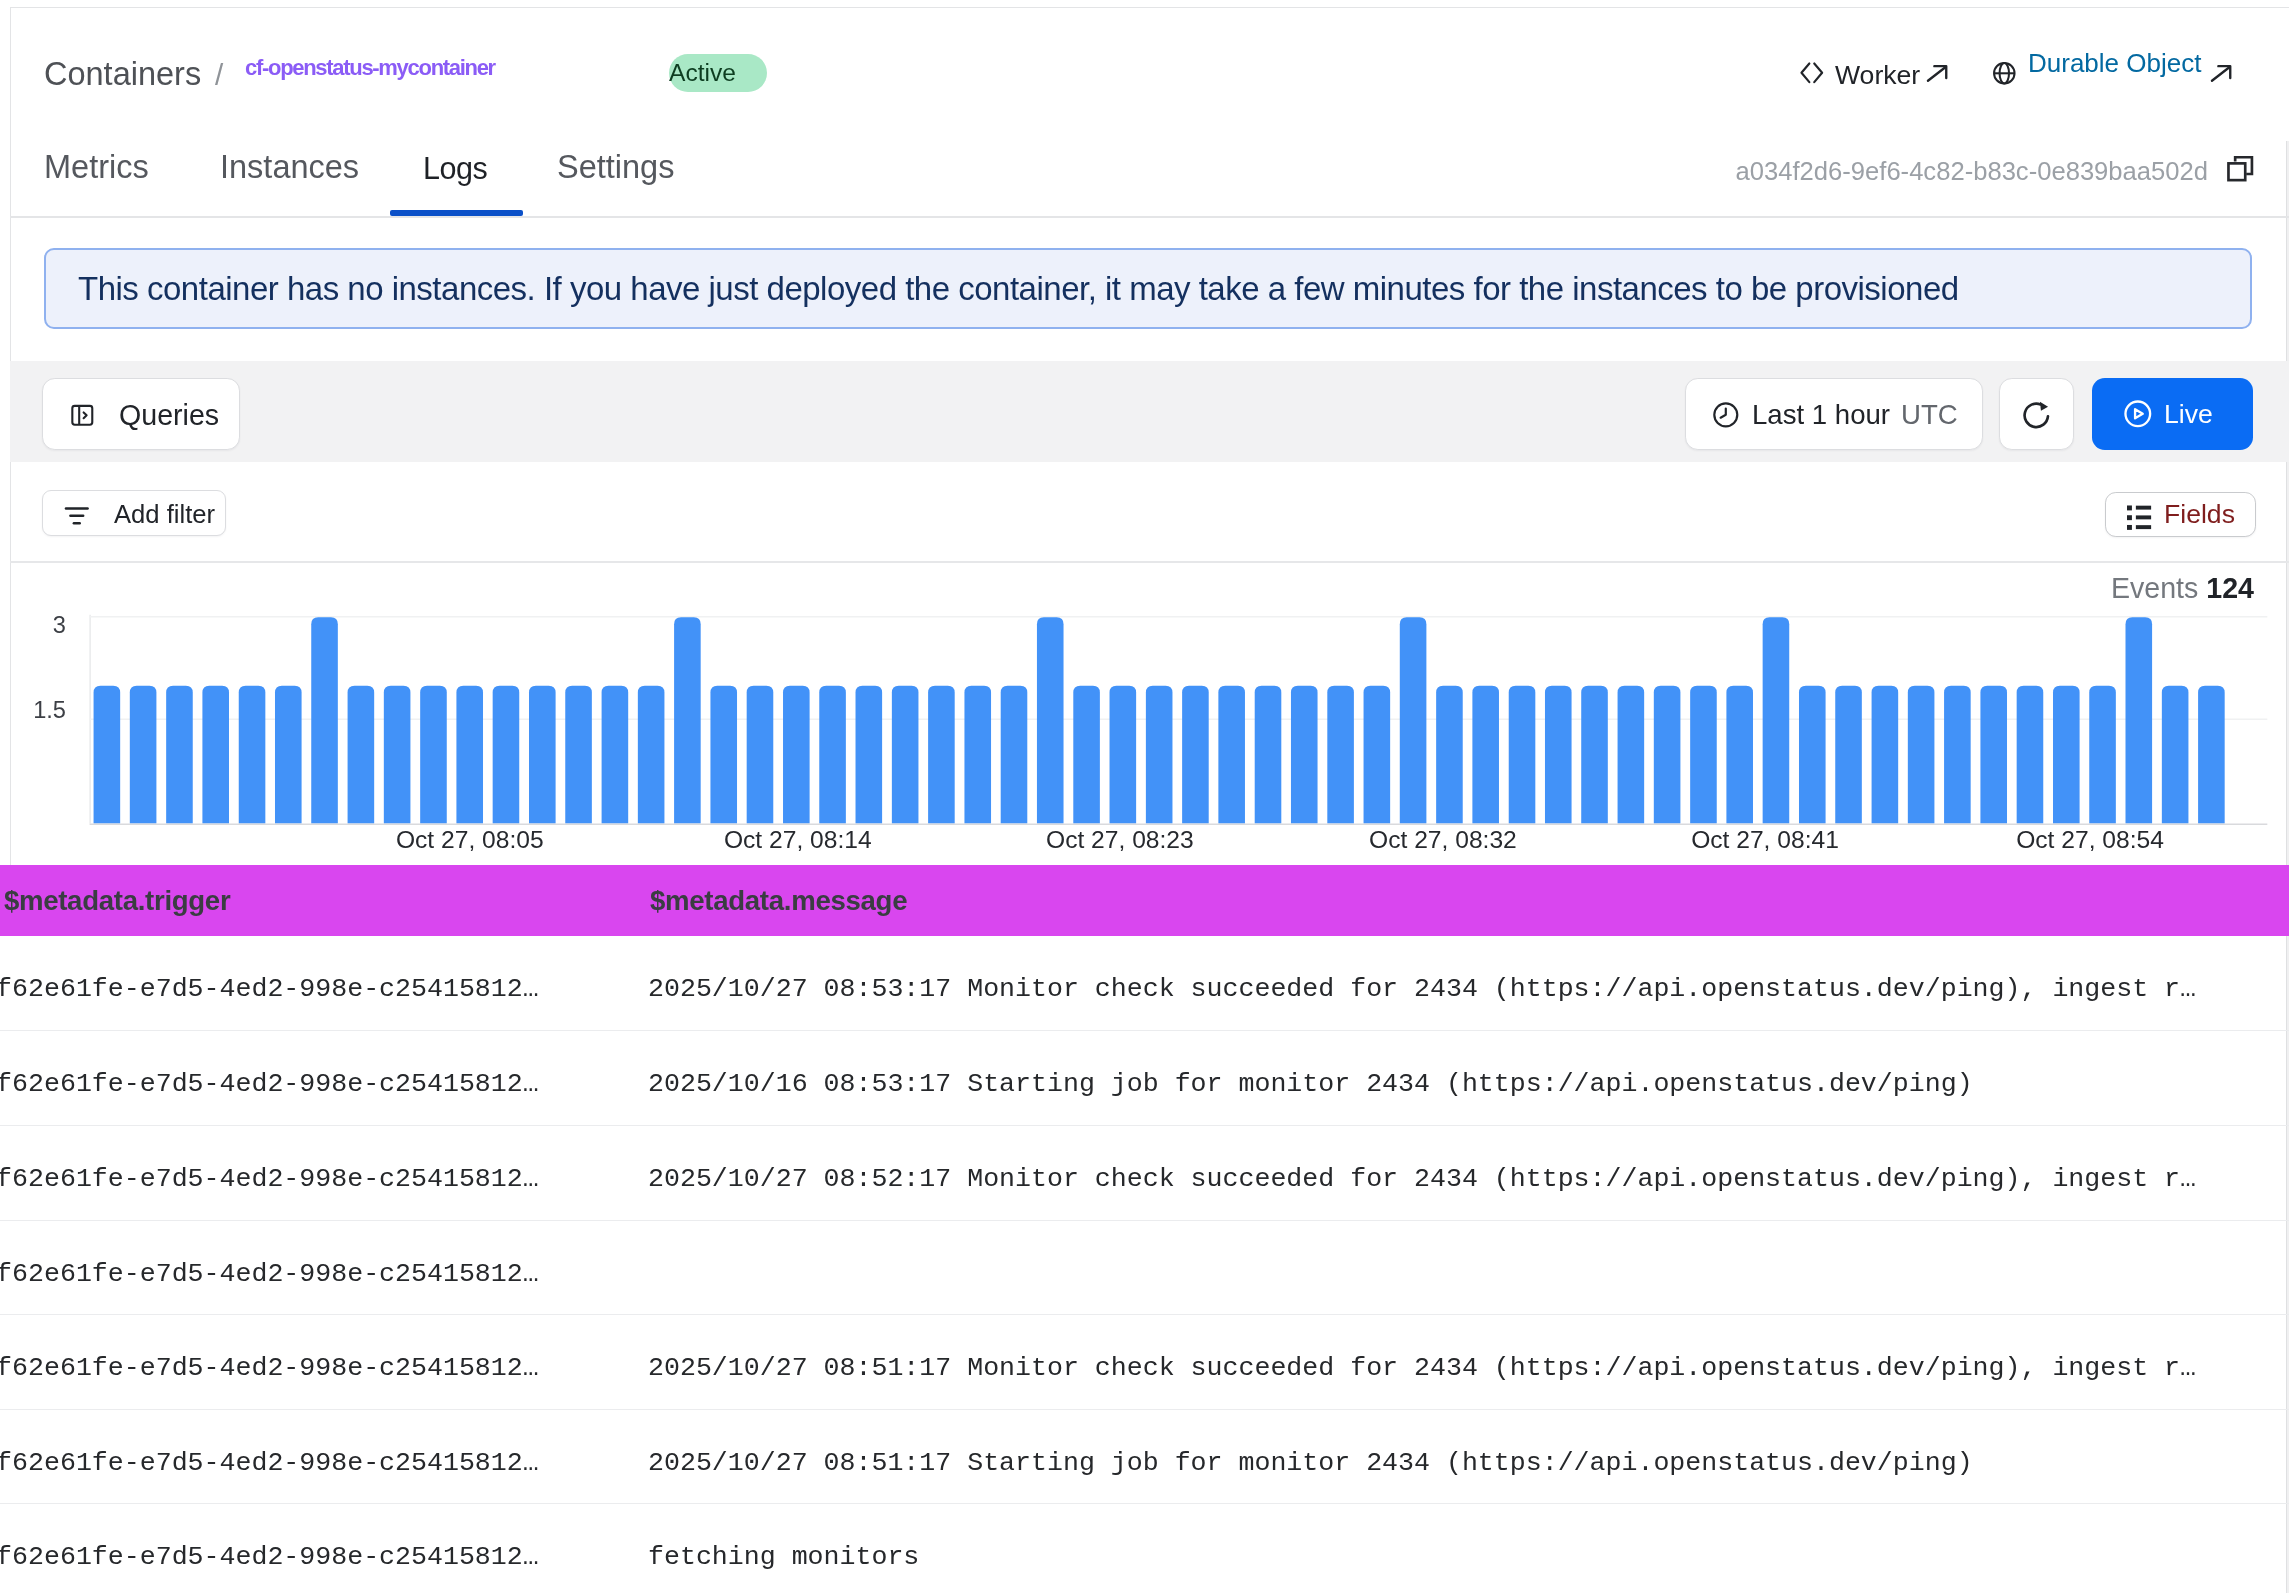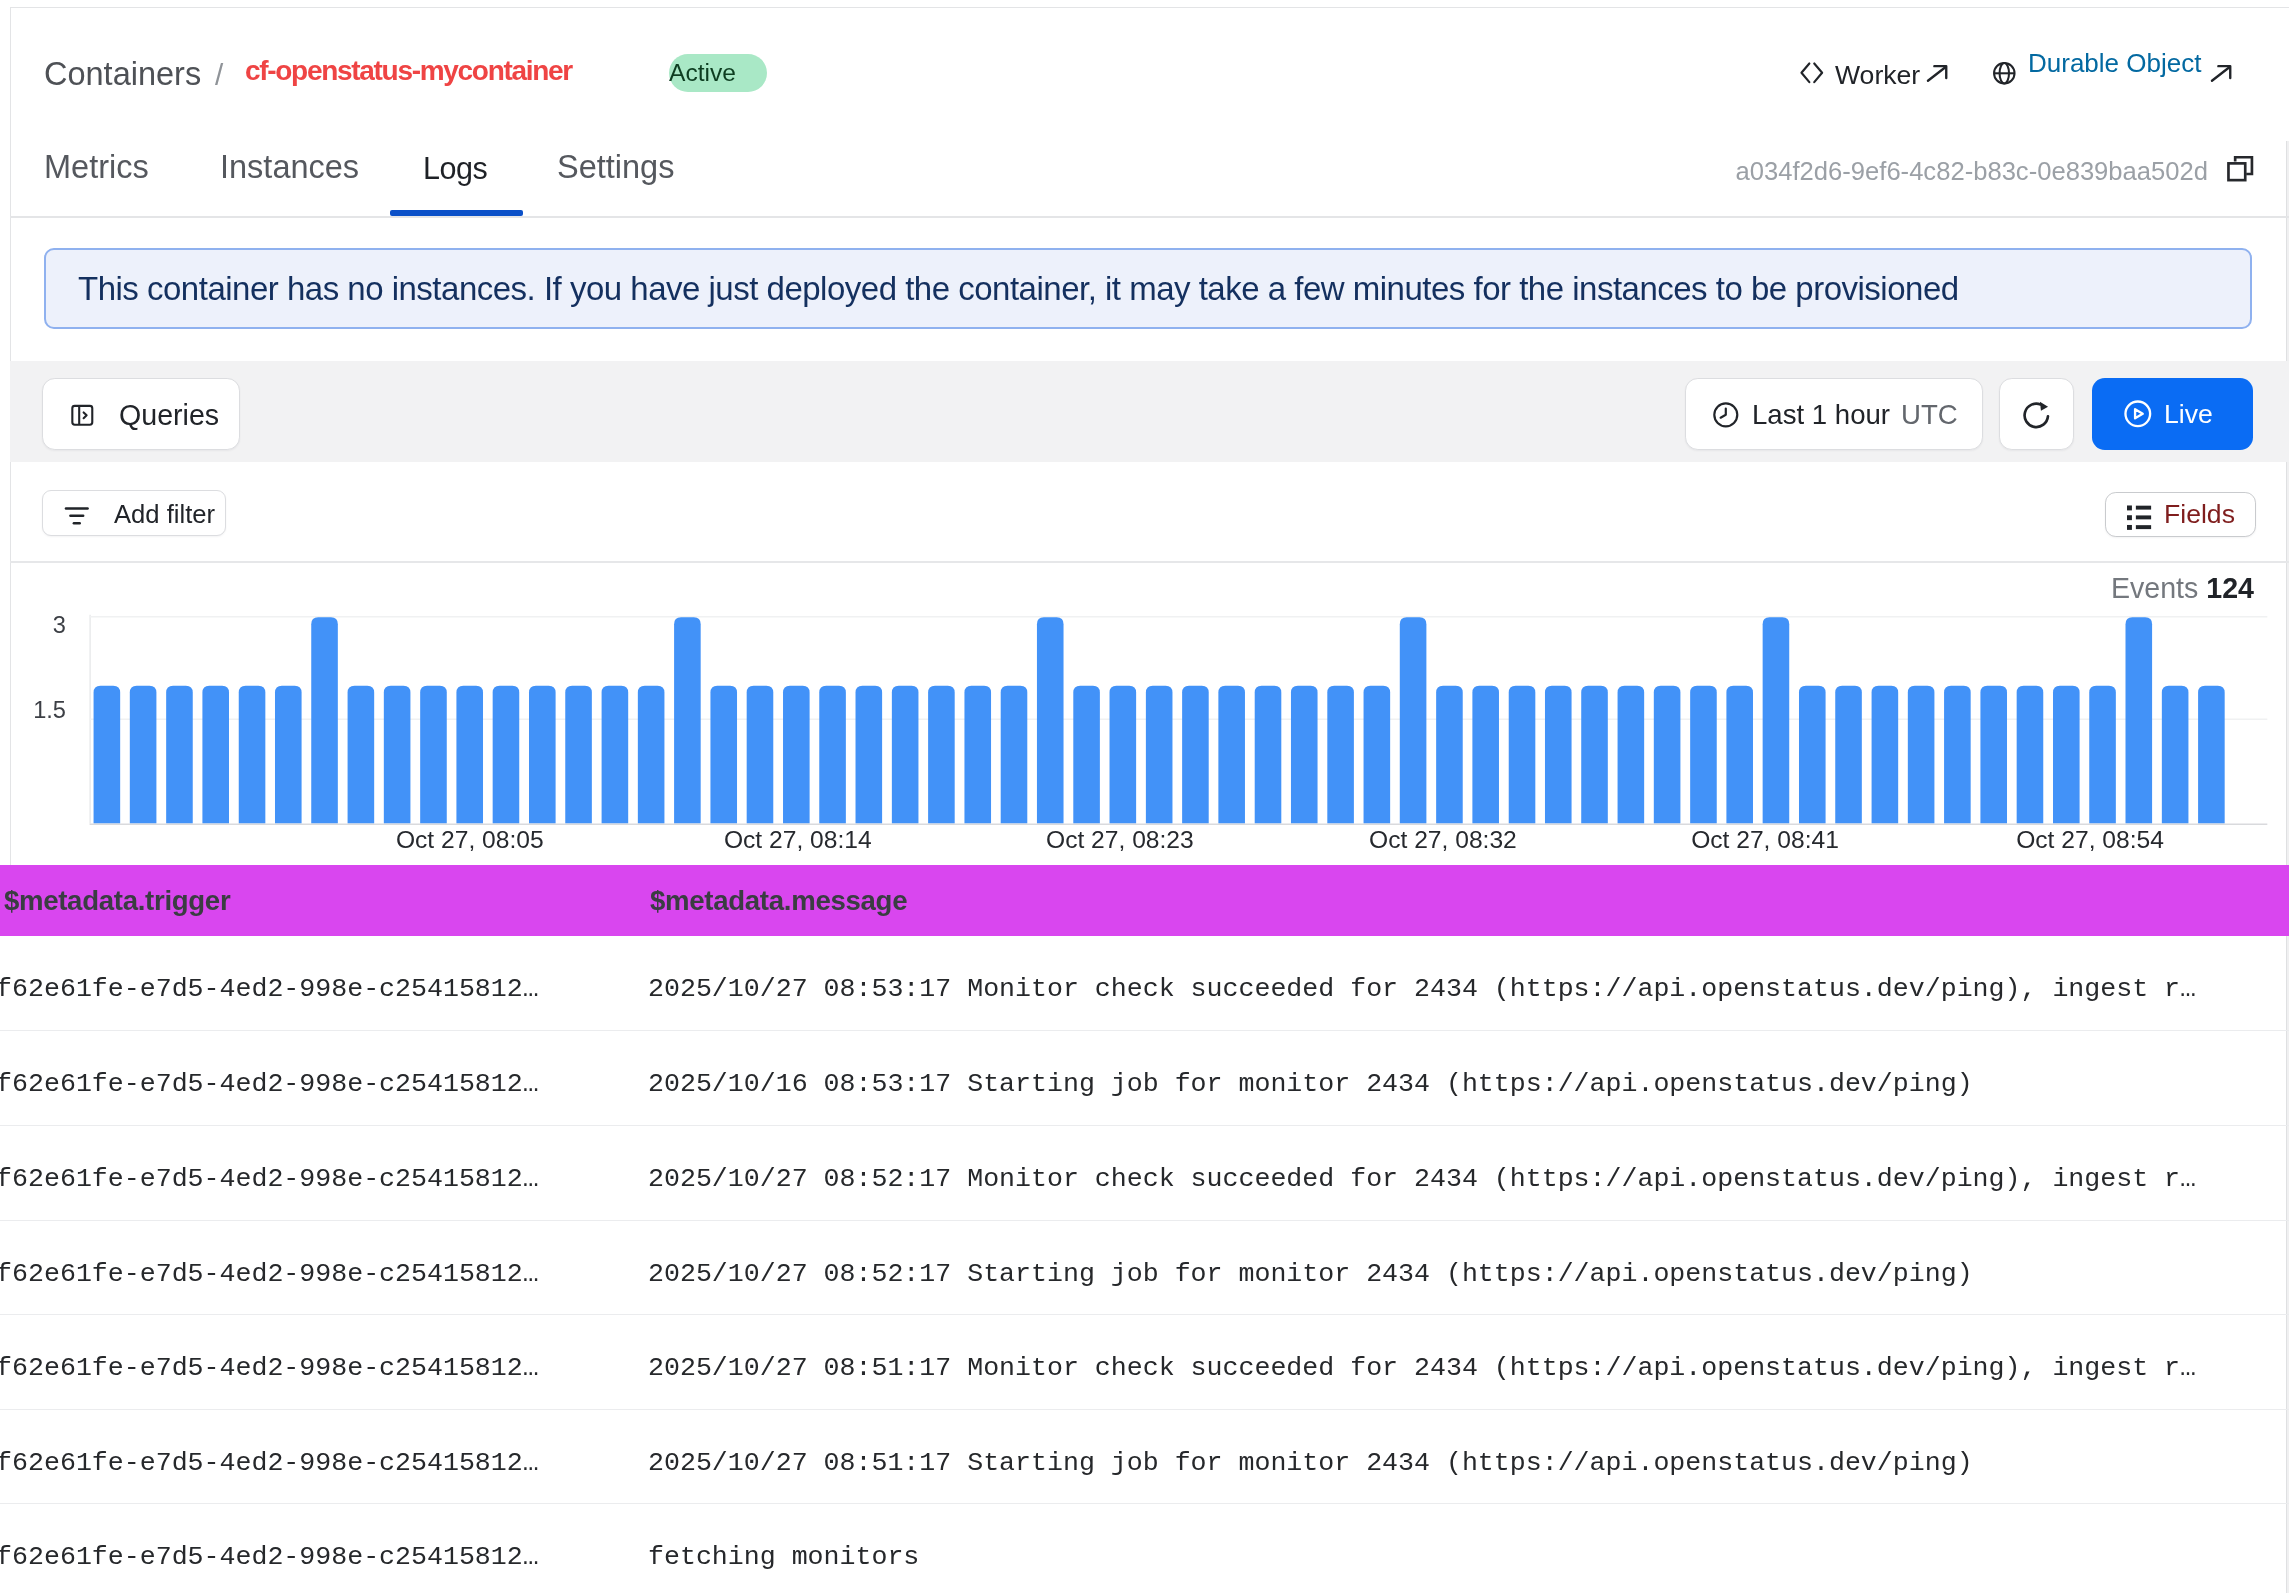--- a/index.html
+++ b/index.html
@@ -12,21 +12,21 @@
 <body>
 <div class="page">
 
 <div class="abs" style="left:9.9px;top:6.9px;width:2279px;height:1.5px;background:#e3e4e6"></div>
 <div class="abs" style="left:9.9px;top:6.9px;width:1.5px;height:858px;background:#e3e4e6"></div>
 <div class="abs" style="left:2286px;top:141px;width:1.5px;height:1453px;background:#dfe0e2"></div>
 <div class="abs" style="left:2287px;top:141px;width:2px;height:1453px;background:#f0f0f1"></div>
 
 <div class="abs" style="left:44px;top:56px;font-size:32.5px;color:#4e5156">Containers</div>
 <div class="abs" style="left:215px;top:58px;font-size:29.6px;color:#8f9398">/</div>
-<div class="abs" style="left:245px;top:55px;font-size:28px;font-weight:bold;color:#ef4444;letter-spacing:-1.3px">cf-openstatus-mycontainer</div>
+<div class="abs" style="left:245px;top:55px;font-size:22px;font-weight:bold;color:#8b5cf6;letter-spacing:-1.3px">cf-openstatus-mycontainer</div>
 <div class="abs" style="left:669px;top:54px;width:98px;height:38px;border-radius:19.7px;background:#a9e8c6;"></div>
 <div class="abs" style="left:669px;top:54px;width:98px;height:38px;line-height:38px;font-size:24.6px;color:#0d3d20;">Active</div>
 
 <svg style="position:absolute;left:1799px;top:61px" width="25.6" height="23.6" viewBox="0 0 26 24" fill="none" stroke="#212429" stroke-width="2.2" stroke-linecap="round" stroke-linejoin="round">
 <path d="M10.5 2.5 L2.5 12 L10.5 21.5"></path>
       <path d="M15.5 2.5 L23.5 12 L15.5 21.5"></path>
     </svg>
 <div class="abs" style="left:1835px;top:60px;font-size:26.6px;color:#212429">Worker</div>
 <svg style="position:absolute;left:1925px;top:63px" width="24.6" height="20.7" viewBox="0 0 25 21" fill="none" stroke="#212429" stroke-width="2.4" stroke-linecap="round" stroke-linejoin="round">
 <path d="M3 18 L21 4"></path>
@@ -198,21 +198,20 @@
 <div style="position:absolute;left:0;top:1030px;width:2289px;height:95px;border-top:1.5px solid #ebecee;">
 <div class="mono" style="position:absolute;left:-3.9px;top:5.9px;height:95px;line-height:95px;white-space:pre">f62e61fe-e7d5-4ed2-998e-c25415812…</div>
 <div class="mono" style="position:absolute;left:648px;top:5.9px;height:95px;line-height:95px;white-space:pre">2025/10/16 08:53:17 Starting job for monitor 2434 (https://api.openstatus.dev/ping)</div>
 </div>
 <div style="position:absolute;left:0;top:1125px;width:2289px;height:95px;border-top:1.5px solid #ebecee;">
 <div class="mono" style="position:absolute;left:-3.9px;top:5.9px;height:95px;line-height:95px;white-space:pre">f62e61fe-e7d5-4ed2-998e-c25415812…</div>
 <div class="mono" style="position:absolute;left:648px;top:5.9px;height:95px;line-height:95px;white-space:pre">2025/10/27 08:52:17 Monitor check succeeded for 2434 (https://api.openstatus.dev/ping), ingest r…</div>
 </div>
 <div style="position:absolute;left:0;top:1220px;width:2289px;height:95px;border-top:1.5px solid #ebecee;">
 <div class="mono" style="position:absolute;left:-3.9px;top:5.9px;height:95px;line-height:95px;white-space:pre">f62e61fe-e7d5-4ed2-998e-c25415812…</div>
-<div class="mono" style="position:absolute;left:648px;top:5.9px;height:95px;line-height:95px;white-space:pre">2025/10/27 08:52:17 Starting job for monitor 2434 (https://api.openstatus.dev/ping)</div>
 </div>
 <div style="position:absolute;left:0;top:1314px;width:2289px;height:95px;border-top:1.5px solid #ebecee;">
 <div class="mono" style="position:absolute;left:-3.9px;top:5.9px;height:95px;line-height:95px;white-space:pre">f62e61fe-e7d5-4ed2-998e-c25415812…</div>
 <div class="mono" style="position:absolute;left:648px;top:5.9px;height:95px;line-height:95px;white-space:pre">2025/10/27 08:51:17 Monitor check succeeded for 2434 (https://api.openstatus.dev/ping), ingest r…</div>
 </div>
 <div style="position:absolute;left:0;top:1409px;width:2289px;height:95px;border-top:1.5px solid #ebecee;">
 <div class="mono" style="position:absolute;left:-3.9px;top:5.9px;height:95px;line-height:95px;white-space:pre">f62e61fe-e7d5-4ed2-998e-c25415812…</div>
 <div class="mono" style="position:absolute;left:648px;top:5.9px;height:95px;line-height:95px;white-space:pre">2025/10/27 08:51:17 Starting job for monitor 2434 (https://api.openstatus.dev/ping)</div>
 </div>
 <div style="position:absolute;left:0;top:1503px;width:2289px;height:95px;border-top:1.5px solid #ebecee;">

